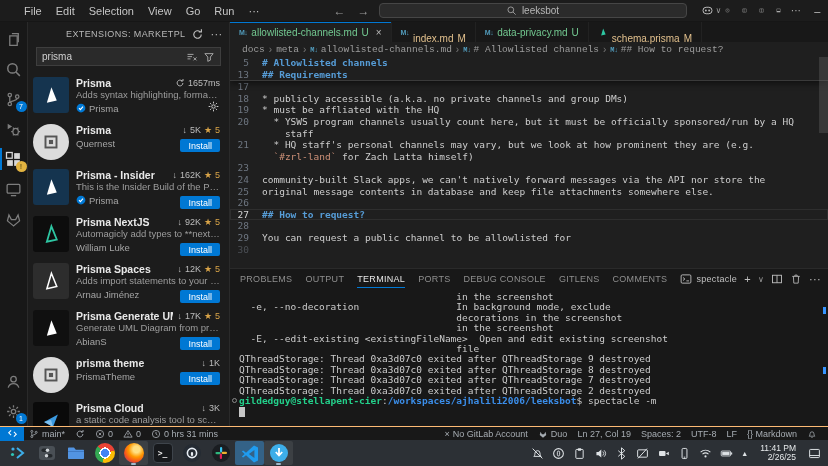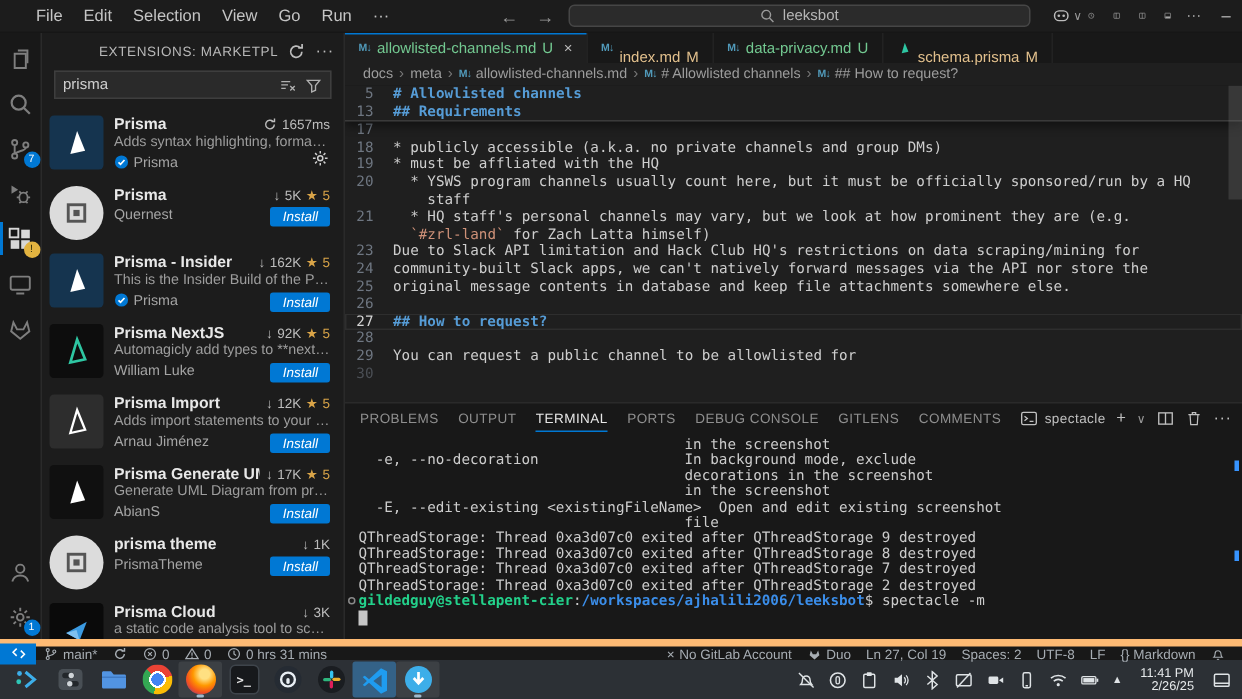--- a/index.html
+++ b/index.html
@@ -55,38 +55,38 @@
   .ext-row1{display:flex;align-items:center;height:13px;}
   .ext-name{font-weight:bold;font-size:10.5px;color:#e8e8e8;white-space:nowrap;overflow:hidden;flex:1;}
   .ext-meta{display:flex;align-items:center;gap:3px;font-size:9px;color:#bdbdbd;white-space:nowrap;margin-left:4px;}
   .ext-meta .dl{color:#bdbdbd;}
   .ext-meta .star{color:#d9a448;}
   .ext-meta .ico{width:10px;height:10px;}
   .ext-desc{font-size:9.5px;color:#9d9d9d;white-space:nowrap;overflow:hidden;text-overflow:ellipsis;height:12px;line-height:12px;}
   .ext-foot{display:flex;align-items:center;height:14px;}
   .ext-pub{font-size:9.5px;color:#a5a5a5;display:flex;align-items:center;gap:3px;min-width:0;white-space:nowrap;overflow:hidden;}
   .ext-pub .ico{width:10px;height:10px;}
-  .ext-action{margin-left:auto;font-style:italic;}
+  .ext-action{margin-left:auto;}
   .install-btn{background:#0078d4;color:#fff;font-size:9px;padding:1.5px 8px;border-radius:2px;}
   .ext-gear{width:13px;height:13px;color:#cfcfcf;}
 
   
   .editorgroup{flex:1;display:flex;flex-direction:column;min-width:0;}
   .tabsbar{height:20px;background:#181818;display:flex;font-size:10px;}
   .tab{display:flex;align-items:center;gap:4px;padding:0 9px;border-right:1px solid #222;color:#9d9d9d;position:relative;white-space:nowrap;}
   .tab.active{background:#1f1f1f;}
   .tab.active::before{content:"";position:absolute;top:0;left:0;right:0;height:1px;background:#0078d4;}
   .tab .gitU{color:#73c991;}
   .tab .gitM{color:#e2c08d;margin-top:12px;}
   .tab-close{color:#bbb;margin-left:3px;font-size:10px;}
   .md-ico{font-size:7px;font-weight:bold;color:#519aba;letter-spacing:-.5px;}
   .prisma-ico{width:10px;height:10px;}
   .breadcrumbs{height:15px;display:flex;align-items:center;gap:4px;padding-left:12px;font-size:9.5px;color:#9d9d9d;background:#1f1f1f;white-space:nowrap;overflow:hidden;}
   .bc-sep{color:#777;font-size:10px;}
-  .bc-item{display:flex;align-items:center;gap:3px;}
+  .bc-item{display:flex;align-items:center;gap:3px;font-family:Liberation Mono, monospace;}
 
   .editor{flex:1;position:relative;background:#1f1f1f;font-family:"DejaVu Sans Mono",monospace;font-size:9.5px;line-height:11.6px;overflow:hidden;}
   .sticky{border-bottom:1px solid #3a3a3a;box-shadow:0 3px 6px rgba(0,0,0,.45);position:relative;z-index:2;background:#1f1f1f;}
   .cline{display:flex;height:11.6px;white-space:pre;}
   .lnum{width:32px;flex:none;text-align:right;padding-right:13px;color:#6e7681;}
   .cline.cur .lnum{color:#d4d4d4;}
   .cline.cur{box-shadow:inset 0 0 0 1px rgba(255,255,255,.07);}
   .cline.dim .lnum{color:#4b4f55;text-align:right;}
   .tk-text{color:#cecece;}
   .tk-head{color:#569cd6;font-weight:bold;}
@@ -106,21 +106,21 @@
   .terminal{flex:1;position:relative;padding:3px 0 0 9px;font-family:"DejaVu Sans Mono",monospace;font-size:9.5px;line-height:10.4px;color:#cccccc;overflow:hidden;}
   .tline{white-space:pre;}
   .t-user{color:#23d18b;font-weight:bold;}
   .t-path{color:#3b8eea;font-weight:bold;}
   .promptline{position:relative;}
   .termdec{position:absolute;left:-7px;top:2px;width:5px;height:5px;border:1px solid #8a8a8a;border-radius:50%;}
   .cursorblock{display:inline-block;width:5.5px;height:9.5px;background:#c6c6c6;vertical-align:bottom;}
   .term-mark{position:absolute;right:2px;width:3px;height:7px;background:#3794ff;}
 
   
-  .statusbar{height:14px;background:#181818;border-top:5px solid #fdba74;display:flex;align-items:center;font-size:9px;color:#a7adb3;}
+  .statusbar{height:14px;background:#181818;border-top:1px solid #fdba74;display:flex;align-items:center;font-size:9px;color:#a7adb3;}
   .st-remote{width:24px;height:14px;background:#0078d4;display:flex;align-items:center;justify-content:center;}
   .st-remote .ico{width:11px;height:11px;color:#fff;}
   .st-item{display:flex;align-items:center;gap:3px;padding:0 5px;white-space:nowrap;}
   .st-item .ico{width:10px;height:10px;}
   .st-right{margin-left:auto;display:flex;align-items:center;padding-right:6px;}
 
   
   .taskbar{height:26px;background:#2c3035;display:flex;align-items:center;padding:0 3px;}
   .tk-app{width:29px;height:24px;display:flex;align-items:center;justify-content:center;border-radius:2px;position:relative;}
   .tk-app.running{background:rgba(255,255,255,.08);}
@@ -440,21 +440,21 @@
             </div>
           </div>
           <div class="ext">
             <span class="ext-icon" style="background: rgb(45, 45, 45);">
               <svg viewBox="0 0 16 16">
                 <path d="M8.3 2.4 12.2 12 5 13.6z" fill="none" stroke="#fff" stroke-width="1.1"></path>
               </svg>
             </span>
             <div class="ext-body">
               <div class="ext-row1">
-                <span class="ext-name">Prisma Import</span>
+                <span class="ext-name">Prisma Spaces</span>
                 <span class="ext-meta">
                   <span class="dl">↓</span>
                   <span>12K</span>
                   <span class="star">★</span>
                   <span class="star">5</span>
                 </span>
               </div>
               <div class="ext-desc">Adds import statements to your Prisma...</div>
               <div class="ext-foot">
                 <span class="ext-pub">
@@ -591,21 +591,21 @@
             <div class="cline"><span class="lnum">13</span><span><span class="tk-head">## Requirements</span></span></div>
           </div>
         <div id="codelines">
             <div class="cline"><span class="lnum">17</span><span></span></div>
             <div class="cline"><span class="lnum">18</span><span><span class="tk-text">* publicly accessible (a.k.a. no private channels and group DMs)</span></span></div>
             <div class="cline"><span class="lnum">19</span><span><span class="tk-text">* must be affliated with the HQ</span></span></div>
             <div class="cline"><span class="lnum">20</span><span><span class="tk-text">  * YSWS program channels usually count here, but it must be officially sponsored/run by a HQ</span></span></div>
             <div class="cline"><span class="lnum"></span><span><span class="tk-text">    staff</span></span></div>
             <div class="cline"><span class="lnum">21</span><span><span class="tk-text">  * HQ staff's personal channels may vary, but we look at how prominent they are (e.g.</span></span></div>
             <div class="cline"><span class="lnum"></span><span><span class="tk-text">  </span><span class="tk-code">`#zrl-land`</span><span class="tk-text"> for Zach Latta himself)</span></span></div>
-            <div class="cline"><span class="lnum">23</span><span><span class="tk-text">Due to Slack API limitation and Hack Club HQ's restrictions on data scraping/mining for</span></span></div>
+            <div class="cline"><span class="lnum">23</span></div>
             <div class="cline"><span class="lnum">24</span><span><span class="tk-text">community-built Slack apps, we can't natively forward messages via the API nor store the</span></span></div>
             <div class="cline"><span class="lnum">25</span><span><span class="tk-text">original message contents in database and keep file attachments somewhere else.</span></span></div>
             <div class="cline"><span class="lnum">26</span><span></span></div>
             <div class="cline cur"><span class="lnum">27</span><span><span class="tk-head">## How to request?</span></span></div>
             <div class="cline"><span class="lnum">28</span><span></span></div>
             <div class="cline"><span class="lnum">29</span><span><span class="tk-text">You can request a public channel to be allowlisted for</span></span></div>
             <div class="cline dim"><span class="lnum">30</span><span></span></div>
           </div>
         <div class="ed-scroll"></div>
       </div>

